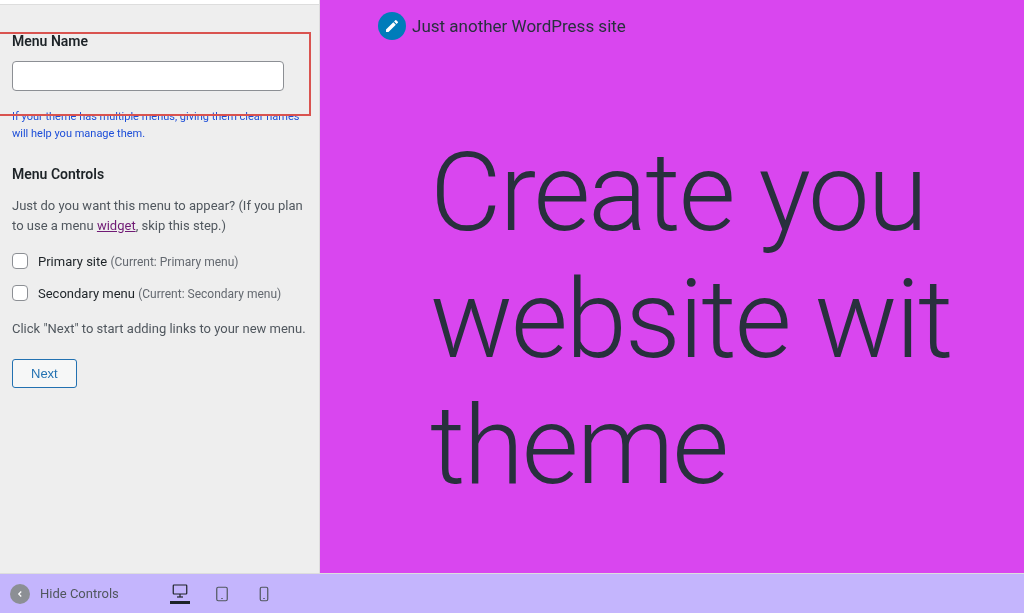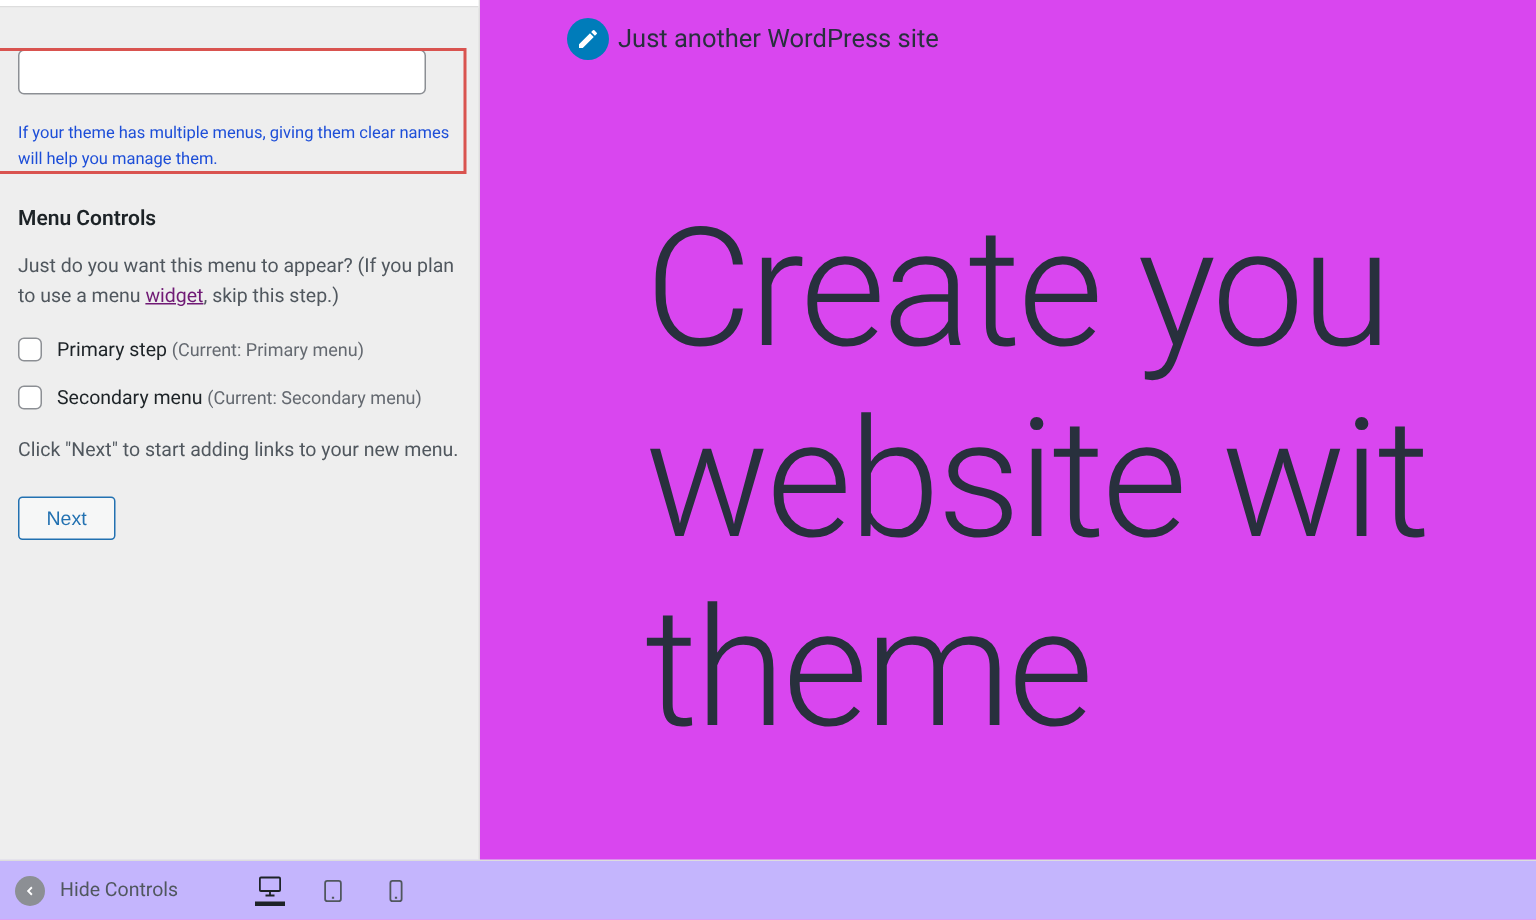--- a/index.html
+++ b/index.html
@@ -234,34 +234,35 @@
   </style>
 </head>
 <body>
 
 <div class="main-container">
   <div class="sidebar">
     <div class="top-strip"></div>
     <div class="highlight-box"></div>
     <div class="sidebar-content">
       <div class="menu-name-section">
+        <label class="section-label">Menu Name</label>
         <input type="text" class="menu-name-input" value="" style="">
       </div>
       <p class="help-text">If your theme has multiple menus, giving them clear names will help you manage them.</p>
 
       <div class="menu-locations-section">
         <div class="locations-heading">Menu Controls</div>
         <p class="locations-help">
           <span>Just do you want this menu to appear? (If you plan to use a menu </span><a class="widget-link">widget</a><span>, skip this step.)</span>
         </p>
 
         <div class="checkbox-row">
           <div class="checkbox"></div>
           <span class="checkbox-label">
-            <span>Primary step</span>
+            <span>Primary site</span>
             <span class="checkbox-current">(Current: Primary menu)</span>
           </span>
         </div>
 
         <div class="checkbox-row">
           <div class="checkbox"></div>
           <span class="checkbox-label">
             <span>Secondary menu</span>
             <span class="checkbox-current">(Current: Secondary menu)</span>
           </span>

